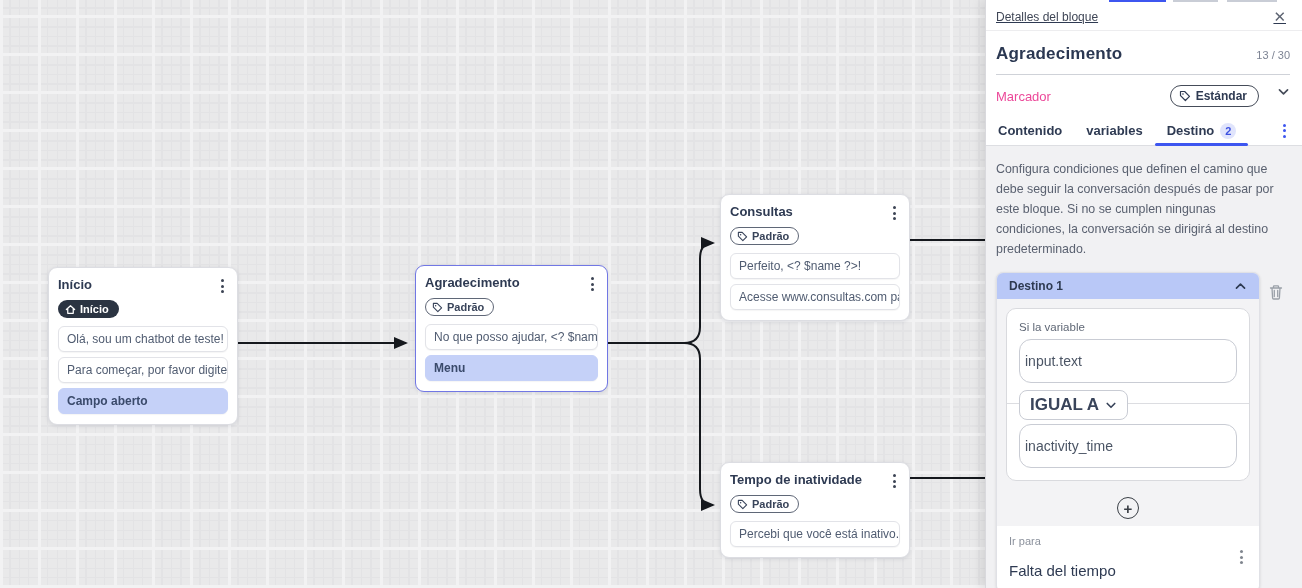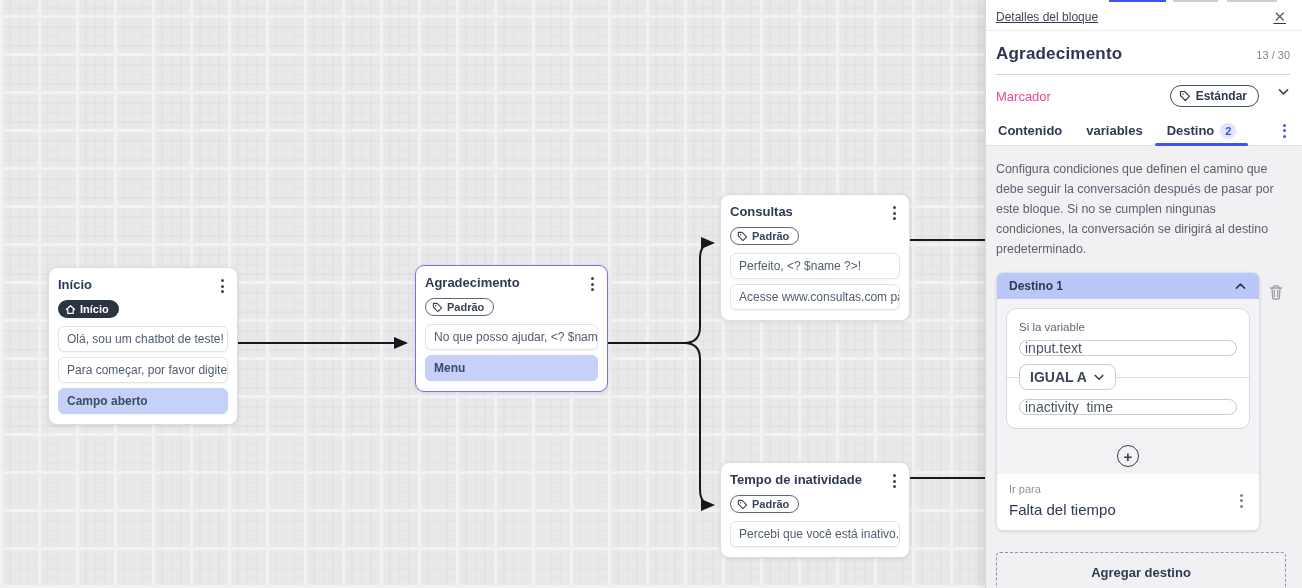--- a/index.html
+++ b/index.html
@@ -76,34 +76,34 @@
   .description { font-size:12.4px; line-height:20px; color:#5a6170; }
 
   .dest-row { display:flex; gap:8px; margin-top:13px; align-items:flex-start; }
   .dest-group { flex:1; border-radius:7px; box-shadow:0 1px 3px rgba(0,0,0,.12); overflow:hidden;
     border:1px solid #e0e1e6; background:#f3f3f5; }
   .dest-head { height:26px; background:var(--peri,#b9c8f7); display:flex; align-items:center;
     justify-content:space-between; padding:0 12px; cursor:pointer; }
   .dest-head-title { font-size:12px; font-weight:bold; color:#2e3a52; }
   .cond-card { background:#fff; border:1px solid #d9dade; border-radius:10px; margin:9px; padding:12px; }
   .cond-label { font-size:11.5px; color:#5f6775; margin-bottom:6px; }
-  .cond-input { width:100%; height:16px; border:1px solid #c9ccd4; border-radius:12px; background:#fff;
+  .cond-input { width:100%; height:44px; border:1px solid #c9ccd4; border-radius:12px; background:#fff;
     padding:0 5px; font-family:"Liberation Sans",sans-serif; font-size:14px; color:#4b5565; outline:none; }
   .op-row { position:relative; margin:7px 0 8px 0; height:26px; }
   .op-row::before { content:""; position:absolute; left:-12px; right:-12px; top:13px; height:1px; background:#dcdde1; }
   .op-chip { position:relative; display:inline-flex; align-items:center; gap:6px; background:#fff;
-    border:1px solid #c9ccd4; border-radius:8px; padding:4px 10px; font-size:14px; font-weight:bold;
+    border:1px solid #c9ccd4; border-radius:8px; padding:4px 10px; font-size:17px; font-weight:bold;
     color:#39445a; cursor:pointer; }
   .plus-row { height:36px; display:flex; align-items:center; justify-content:center; }
   .plus-btn { width:22px; height:22px; border-radius:50%; border:1.8px solid #3a3f46; color:#3a3f46;
     background:transparent; font-size:15px; font-weight:bold; line-height:1; display:flex; align-items:center;
     justify-content:center; cursor:pointer; }
   .dest-foot { background:#fff; padding:9px 12px 12px 12px; display:flex; align-items:center; justify-content:space-between; }
   .goto-label { font-size:11px; color:#8b919c; }
-  .goto-value { font-size:15px; color:#2e3a52; margin-top:6px; }
+  .goto-value { font-size:15px; color:#2e3a52; margin-top:15px; }
   .trash-col { width:18px; padding-top:11px; }
 
   .add-dest-btn { width:100%; margin-top:21px; height:40px; background:transparent;
     border:1px dashed #8d939e; border-radius:4px; font-family:"Liberation Sans",sans-serif;
     font-size:13px; font-weight:bold; color:#2e3950; cursor:pointer; }
 
   .icon-svg { display:inline-block; vertical-align:middle; }
 </style>
 </head>
 <body>

